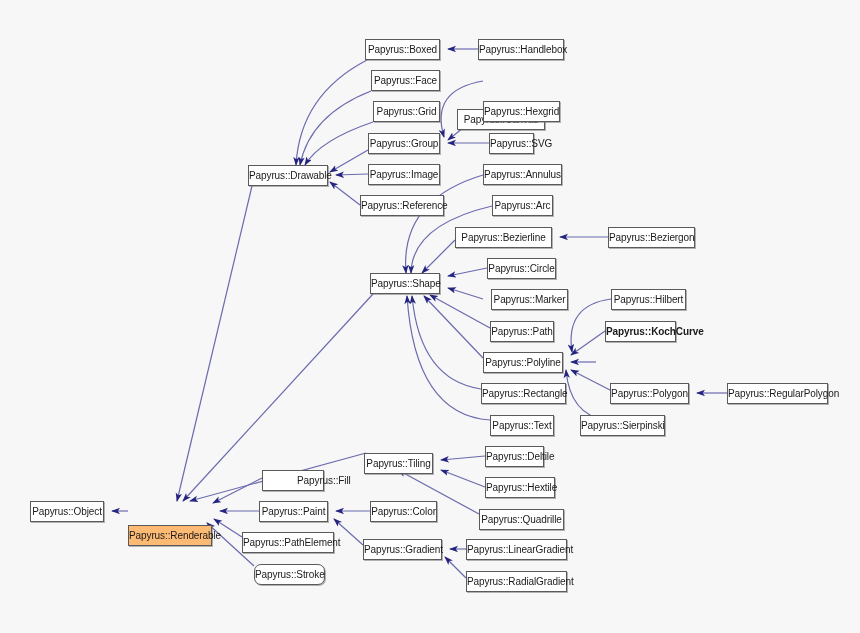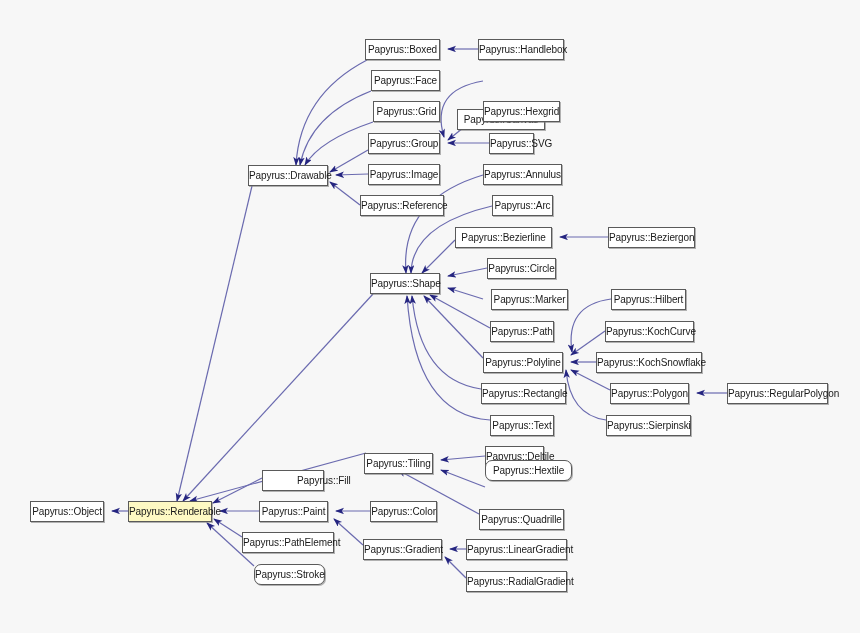--- a/index.html
+++ b/index.html
@@ -39,21 +39,22 @@
     background: #ffffff;
     color: #1a1a1a;
     font-size: 10px;
     line-height: 19px;
     text-align: center;
     white-space: nowrap;
     box-shadow: 1px 1px 0 0 rgba(120,120,120,0.55);
     letter-spacing: -0.1px;
   }
   .node.highlight {
-    background: #fef9c3;
+    background: #fdba74;
+    margin-top: 24px;
   }
 </style>
 </head>
 <body>
 
 <div id="diagram-root">
   <svg id="edge-layer" viewBox="0 0 860 633" width="860" height="633">
     <defs>
       <marker id="arrowhead" markerWidth="9" markerHeight="9" refX="8" refY="3.2" orient="auto" markerUnits="userSpaceOnUse">
         <path d="M0,0 L9,3.2 L0,6.4 L2.2,3.2 Z" fill="#252580"></path>
@@ -122,28 +123,27 @@
       <div class="node" style="left: 492px; top: 195px; width: 61px;">Papyrus::Arc</div>
       <div class="node" style="left: 455px; top: 227px; width: 97px;">Papyrus::Bezierline</div>
       <div class="node" style="left: 487px; top: 258px; width: 69px;">Papyrus::Circle</div>
       <div class="node" style="left: 483px; top: 289px; width: 77px; margin-left: 8px;">Papyrus::Marker</div>
       <div class="node" style="left: 490px; top: 321px; width: 64px;">Papyrus::Path</div>
       <div class="node" style="left: 483px; top: 352px; width: 80px;">Papyrus::Polyline</div>
       <div class="node" style="left: 481px; top: 383px; width: 85px;">Papyrus::Rectangle</div>
       <div class="node" style="left: 490px; top: 415px; width: 64px;">Papyrus::Text</div>
       <div class="node" style="left: 608px; top: 227px; width: 87px;">Papyrus::Beziergon</div>
       <div class="node" style="left: 611px; top: 289px; width: 75px;">Papyrus::Hilbert</div>
-      <div class="node" style="left: 605px; top: 321px; width: 89px;">Papyrus::KochCurve</div>
-      <div class="node" style="left: 596px; top: 352px; width: 106px;">Papyrus::KochSnowflake</div>
+      <div class="node" style="left: 605px; top: 321px; width: 71px; font-weight: bold;">Papyrus::KochCurve</div>
       <div class="node" style="left: 610px; top: 383px; width: 79px;">Papyrus::Polygon</div>
-      <div class="node" style="left: 606px; top: 415px; width: 85px;">Papyrus::Sierpinski</div>
+      <div class="node" style="left: 580px; top: 415px; width: 85px;">Papyrus::Sierpinski</div>
       <div class="node" style="left: 727px; top: 383px; width: 101px;">Papyrus::RegularPolygon</div>
       <div class="node" style="left: 364px; top: 453px; width: 69px;">Papyrus::Tiling</div>
       <div class="node" style="left: 485px; top: 446px; width: 59px;">Papyrus::Deltile</div>
-      <div class="node" style="left: 485px; top: 460px; width: 87px; border-radius: 7px;">Papyrus::Hextile</div>
+      <div class="node" style="left: 485px; top: 477px; width: 70px;">Papyrus::Hextile</div>
       <div class="node" style="left: 479px; top: 509px; width: 85px;">Papyrus::Quadrille</div>
       <div class="node" style="left: 262px; top: 470px; width: 62px; padding-left: 34px;">Papyrus::Fill</div>
       <div class="node" style="left: 259px; top: 501px; width: 69px;">Papyrus::Paint</div>
       <div class="node" style="left: 242px; top: 532px; width: 92px;">Papyrus::PathElement</div>
       <div class="node" style="left: 254px; top: 564px; width: 71px; border-radius: 7px;">Papyrus::Stroke</div>
       <div class="node" style="left: 370px; top: 501px; width: 67px;">Papyrus::Color</div>
       <div class="node" style="left: 363px; top: 539px; width: 79px;">Papyrus::Gradient</div>
       <div class="node" style="left: 466px; top: 539px; width: 101px;">Papyrus::LinearGradient</div>
       <div class="node" style="left: 466px; top: 571px; width: 101px;">Papyrus::RadialGradient</div>
     </div>

